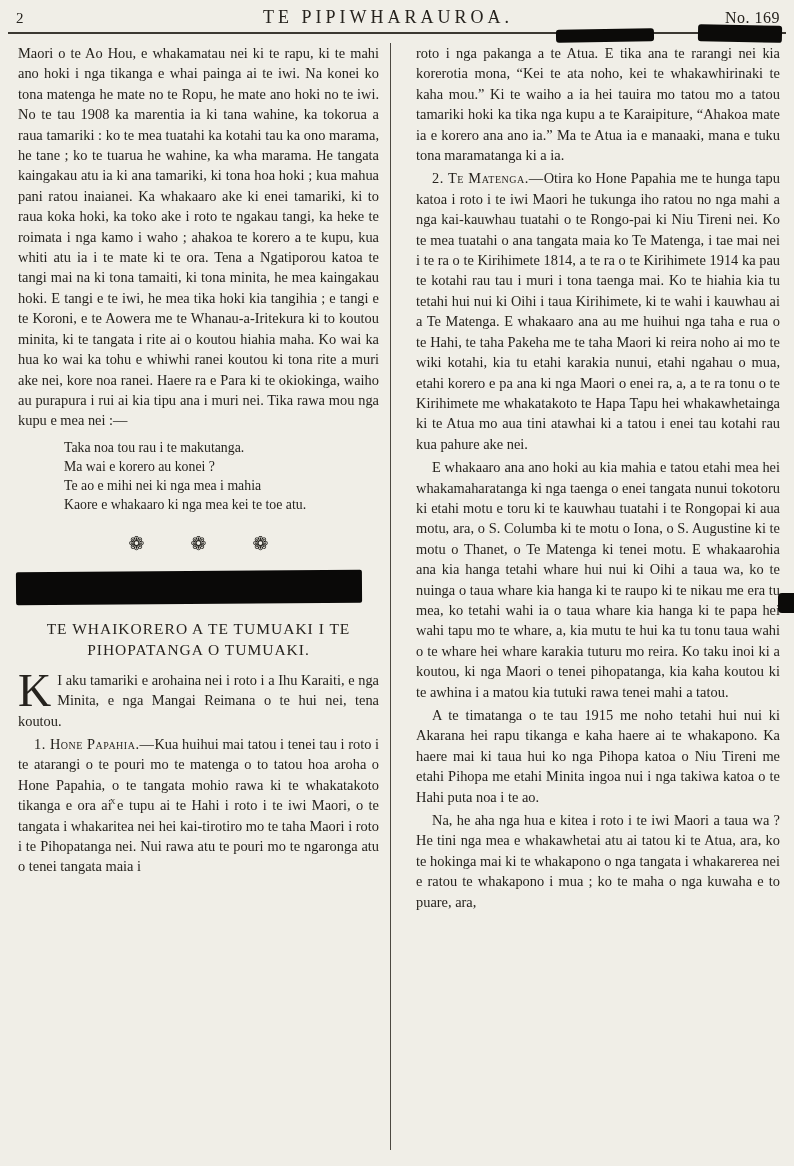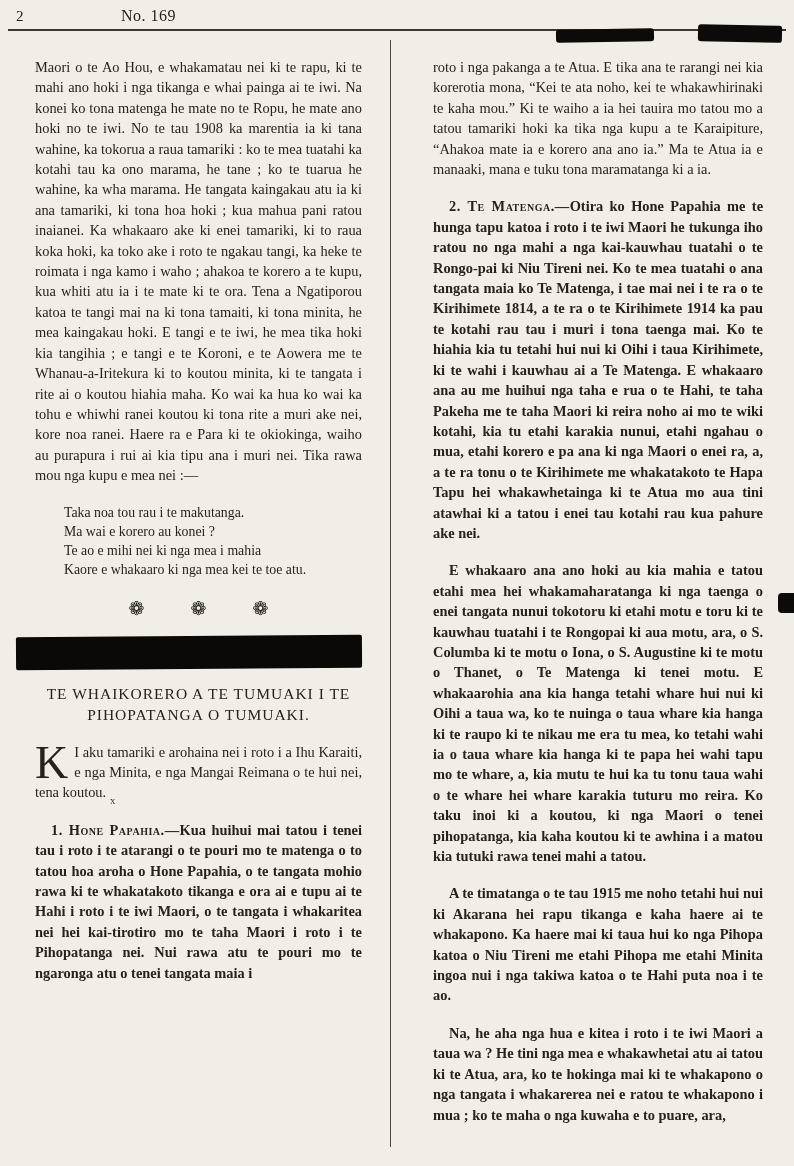--- a/index.html
+++ b/index.html
@@ -28,24 +28,24 @@
     display:flex;
     padding:9px 14px 0 18px;
     box-sizing:border-box;
     height:1116px;
   }
   .col{box-sizing:border-box;}
   .col-left{width:372px;padding-right:11px;}
   .col-right{width:390px;border-left:1.5px solid #4c4841;padding-left:25px;}
   .body-text{
     font-size:14.4px;line-height:20.4px;
-    text-align:justify;margin:17px;
+    text-align:justify;margin:0;
   }
   .body-text + .body-text{margin-top:3px;}
-  .indent{text-indent:16px;font-weight:bold;}
+  .indent{text-indent:16px;}
   .verse{
     margin:7px 0 4px 46px;
     font-size:13.8px;line-height:19px;
   }
   .ornaments{
     display:flex;justify-content:center;gap:46px;
     margin:18px 0 4px;
     font-size:19px;color:#15130f;
   }
   .inkbar{
@@ -74,20 +74,21 @@
     font-size:11px;color:#413d37;
   }
 </style>
 </head>
 <body>
 
 <div class="page">
 
   <header class="masthead">
     <span class="pagenum">2</span>
+    <h1 class="mast-title">TE PIPIWHARAUROA.</h1>
     <span class="issue">No. 169</span>
   </header>
   <div class="header-rule"></div>
 
   <div class="smudge smudge-a"></div>
   <div class="smudge smudge-b"></div>
   <div class="smudge smudge-edge"></div>
   <span class="stray">x</span>
 
   <main class="columns">

